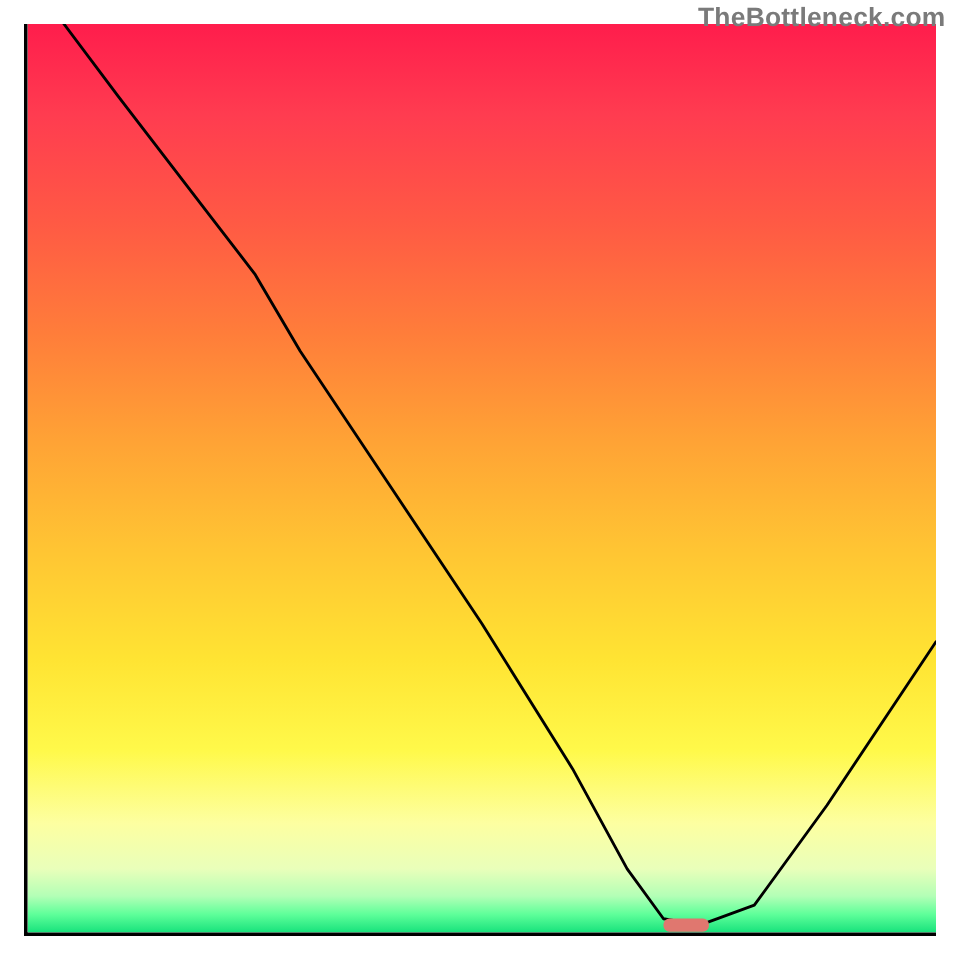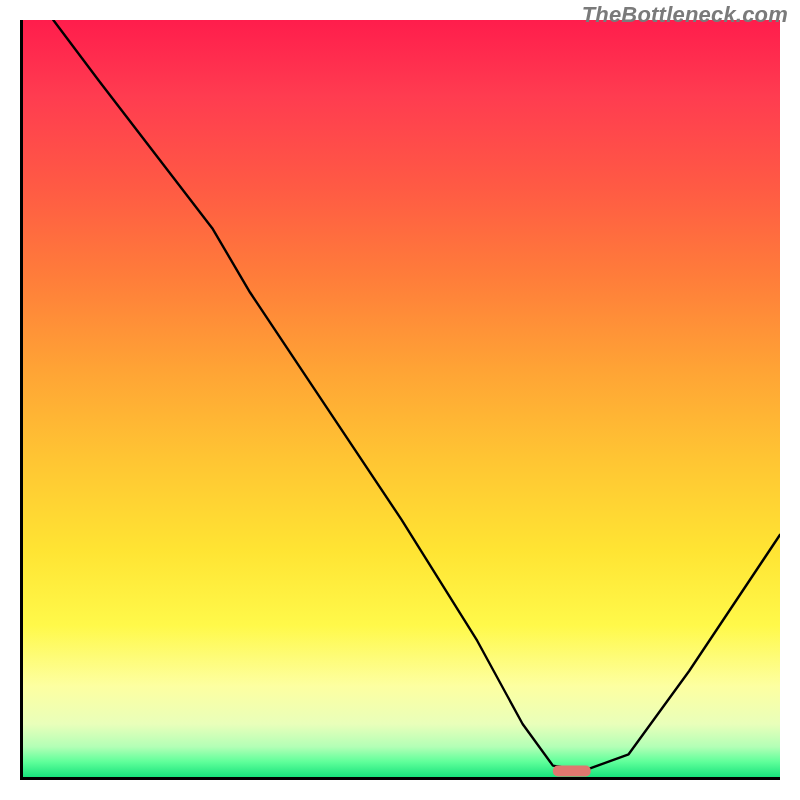--- a/index.html
+++ b/index.html
@@ -8,21 +8,20 @@
     width: 800px;
     height: 800px;
     background: #ffffff;
     font-family: Arial, Helvetica, sans-serif;
     overflow: hidden;
   }
   .chart-wrap {
     position: relative;
     width: 800px;
     height: 656px;
-    font-style: italic;
   }
   .watermark {
     position: absolute;
     top: 2px;
     right: 12px;
     font-size: 22px;
     font-weight: 600;
     color: #7a7a7a;
     letter-spacing: 0.2px;
     z-index: 30;

